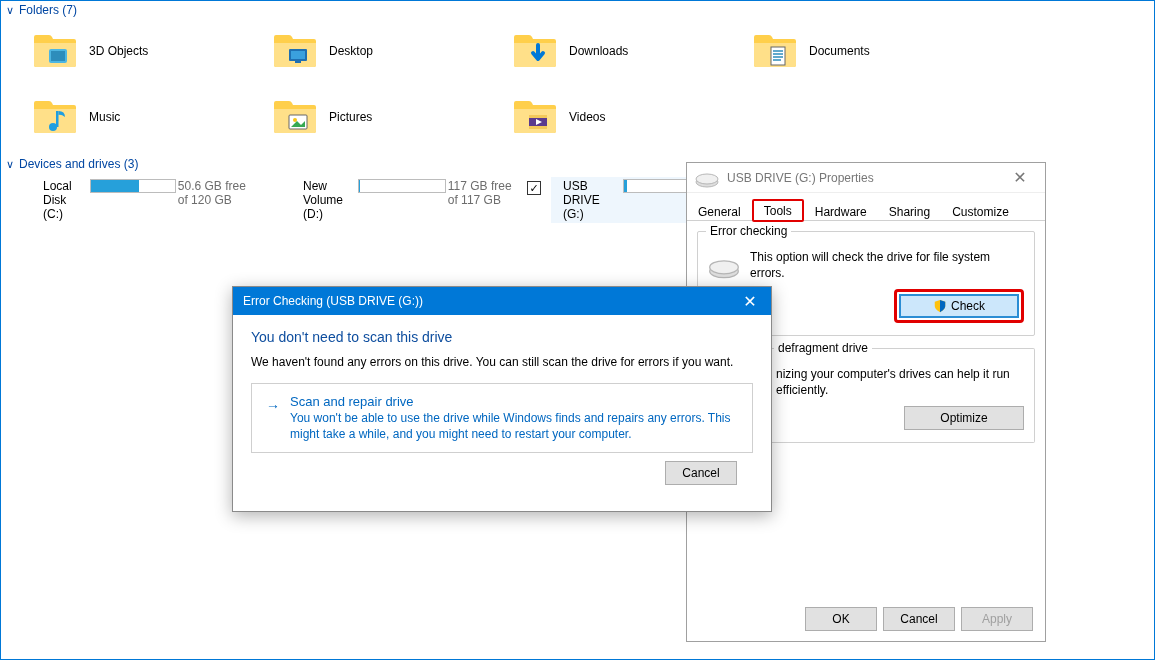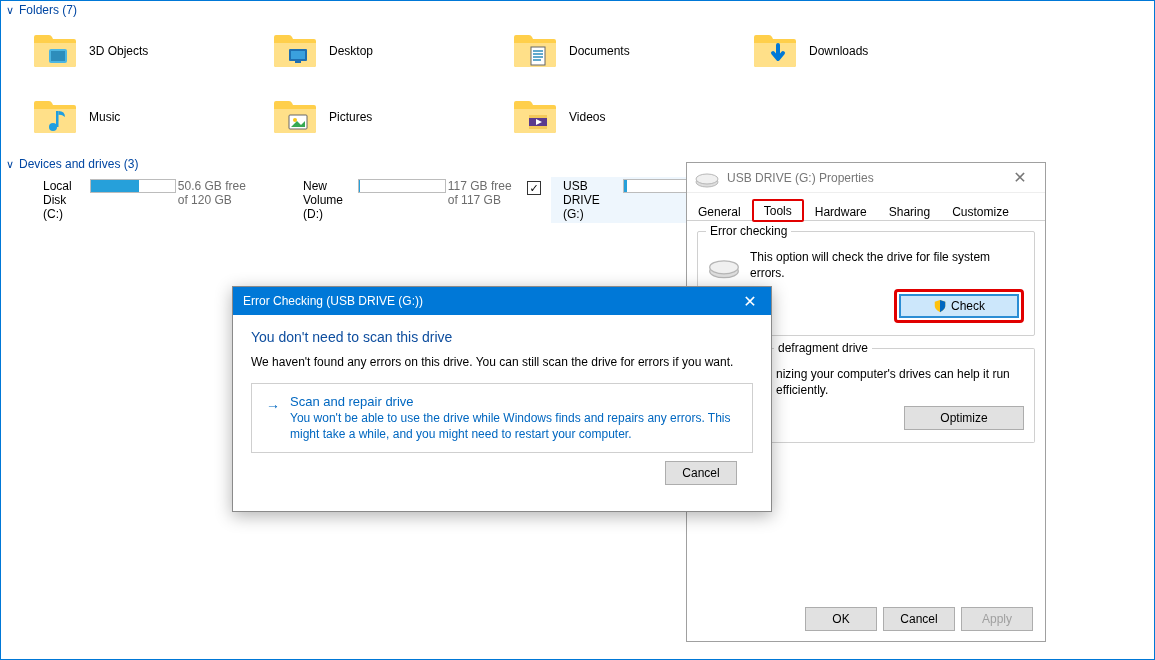--- a/index.html
+++ b/index.html
@@ -327,36 +327,36 @@
             <rect x="20" y="20" width="14" height="8" fill="#3aa0de"></rect>
             <rect x="24" y="30" width="6" height="2" fill="#1f6fb2"></rect>
   </svg></span>
     <span class="folder-label">Desktop</span>
       </div>
       <div class="folder-item">
     <span class="folder-icon">
   <svg viewBox="0 0 48 40">
     <path d="M3 10 L3 6 Q3 4 5 4 L18 4 Q20 4 21 6 L22 8 L43 8 Q45 8 45 10 L45 34 Q45 36 43 36 L5 36 Q3 36 3 34 Z" fill="#ffcf4b"></path>
     <path d="M3 12 L45 12 L45 34 Q45 36 43 36 L5 36 Q3 36 3 34 Z" fill="#ffe089"></path>
+    <path d="M27 14 V26 M22 22 L27 28 L32 22" stroke="#0078d7" stroke-width="4" fill="none" stroke-linecap="round" stroke-linejoin="round"></path>
+  </svg></span>
+    <span class="folder-label">Downloads</span>
+      </div>
+      <div class="folder-item">
+    <span class="folder-icon">
+  <svg viewBox="0 0 48 40">
+    <path d="M3 10 L3 6 Q3 4 5 4 L18 4 Q20 4 21 6 L22 8 L43 8 Q45 8 45 10 L45 34 Q45 36 43 36 L5 36 Q3 36 3 34 Z" fill="#ffcf4b"></path>
+    <path d="M3 12 L45 12 L45 34 Q45 36 43 36 L5 36 Q3 36 3 34 Z" fill="#ffe089"></path>
     <rect x="20" y="16" width="14" height="18" fill="#fff" stroke="#666"></rect>
             <line x1="22" y1="20" x2="32" y2="20" stroke="#2d8dbb" stroke-width="1.5"></line>
             <line x1="22" y1="23" x2="32" y2="23" stroke="#2d8dbb" stroke-width="1.5"></line>
             <line x1="22" y1="26" x2="32" y2="26" stroke="#2d8dbb" stroke-width="1.5"></line>
             <line x1="22" y1="29" x2="30" y2="29" stroke="#2d8dbb" stroke-width="1.5"></line>
   </svg></span>
     <span class="folder-label">Documents</span>
-      </div>
-      <div class="folder-item">
-    <span class="folder-icon">
-  <svg viewBox="0 0 48 40">
-    <path d="M3 10 L3 6 Q3 4 5 4 L18 4 Q20 4 21 6 L22 8 L43 8 Q45 8 45 10 L45 34 Q45 36 43 36 L5 36 Q3 36 3 34 Z" fill="#ffcf4b"></path>
-    <path d="M3 12 L45 12 L45 34 Q45 36 43 36 L5 36 Q3 36 3 34 Z" fill="#ffe089"></path>
-    <path d="M27 14 V26 M22 22 L27 28 L32 22" stroke="#0078d7" stroke-width="4" fill="none" stroke-linecap="round" stroke-linejoin="round"></path>
-  </svg></span>
-    <span class="folder-label">Downloads</span>
       </div>
       <div class="folder-item">
     <span class="folder-icon">
   <svg viewBox="0 0 48 40">
     <path d="M3 10 L3 6 Q3 4 5 4 L18 4 Q20 4 21 6 L22 8 L43 8 Q45 8 45 10 L45 34 Q45 36 43 36 L5 36 Q3 36 3 34 Z" fill="#ffcf4b"></path>
     <path d="M3 12 L45 12 L45 34 Q45 36 43 36 L5 36 Q3 36 3 34 Z" fill="#ffe089"></path>
     <circle cx="22" cy="30" r="4" fill="#1f9ee0"></circle>
             <rect x="25" y="14" width="2.5" height="16" fill="#1f9ee0"></rect>
             <path d="M27.5 14 Q34 14 34 20 Q30 17 27.5 18 Z" fill="#1f9ee0"></path>
   </svg></span>

